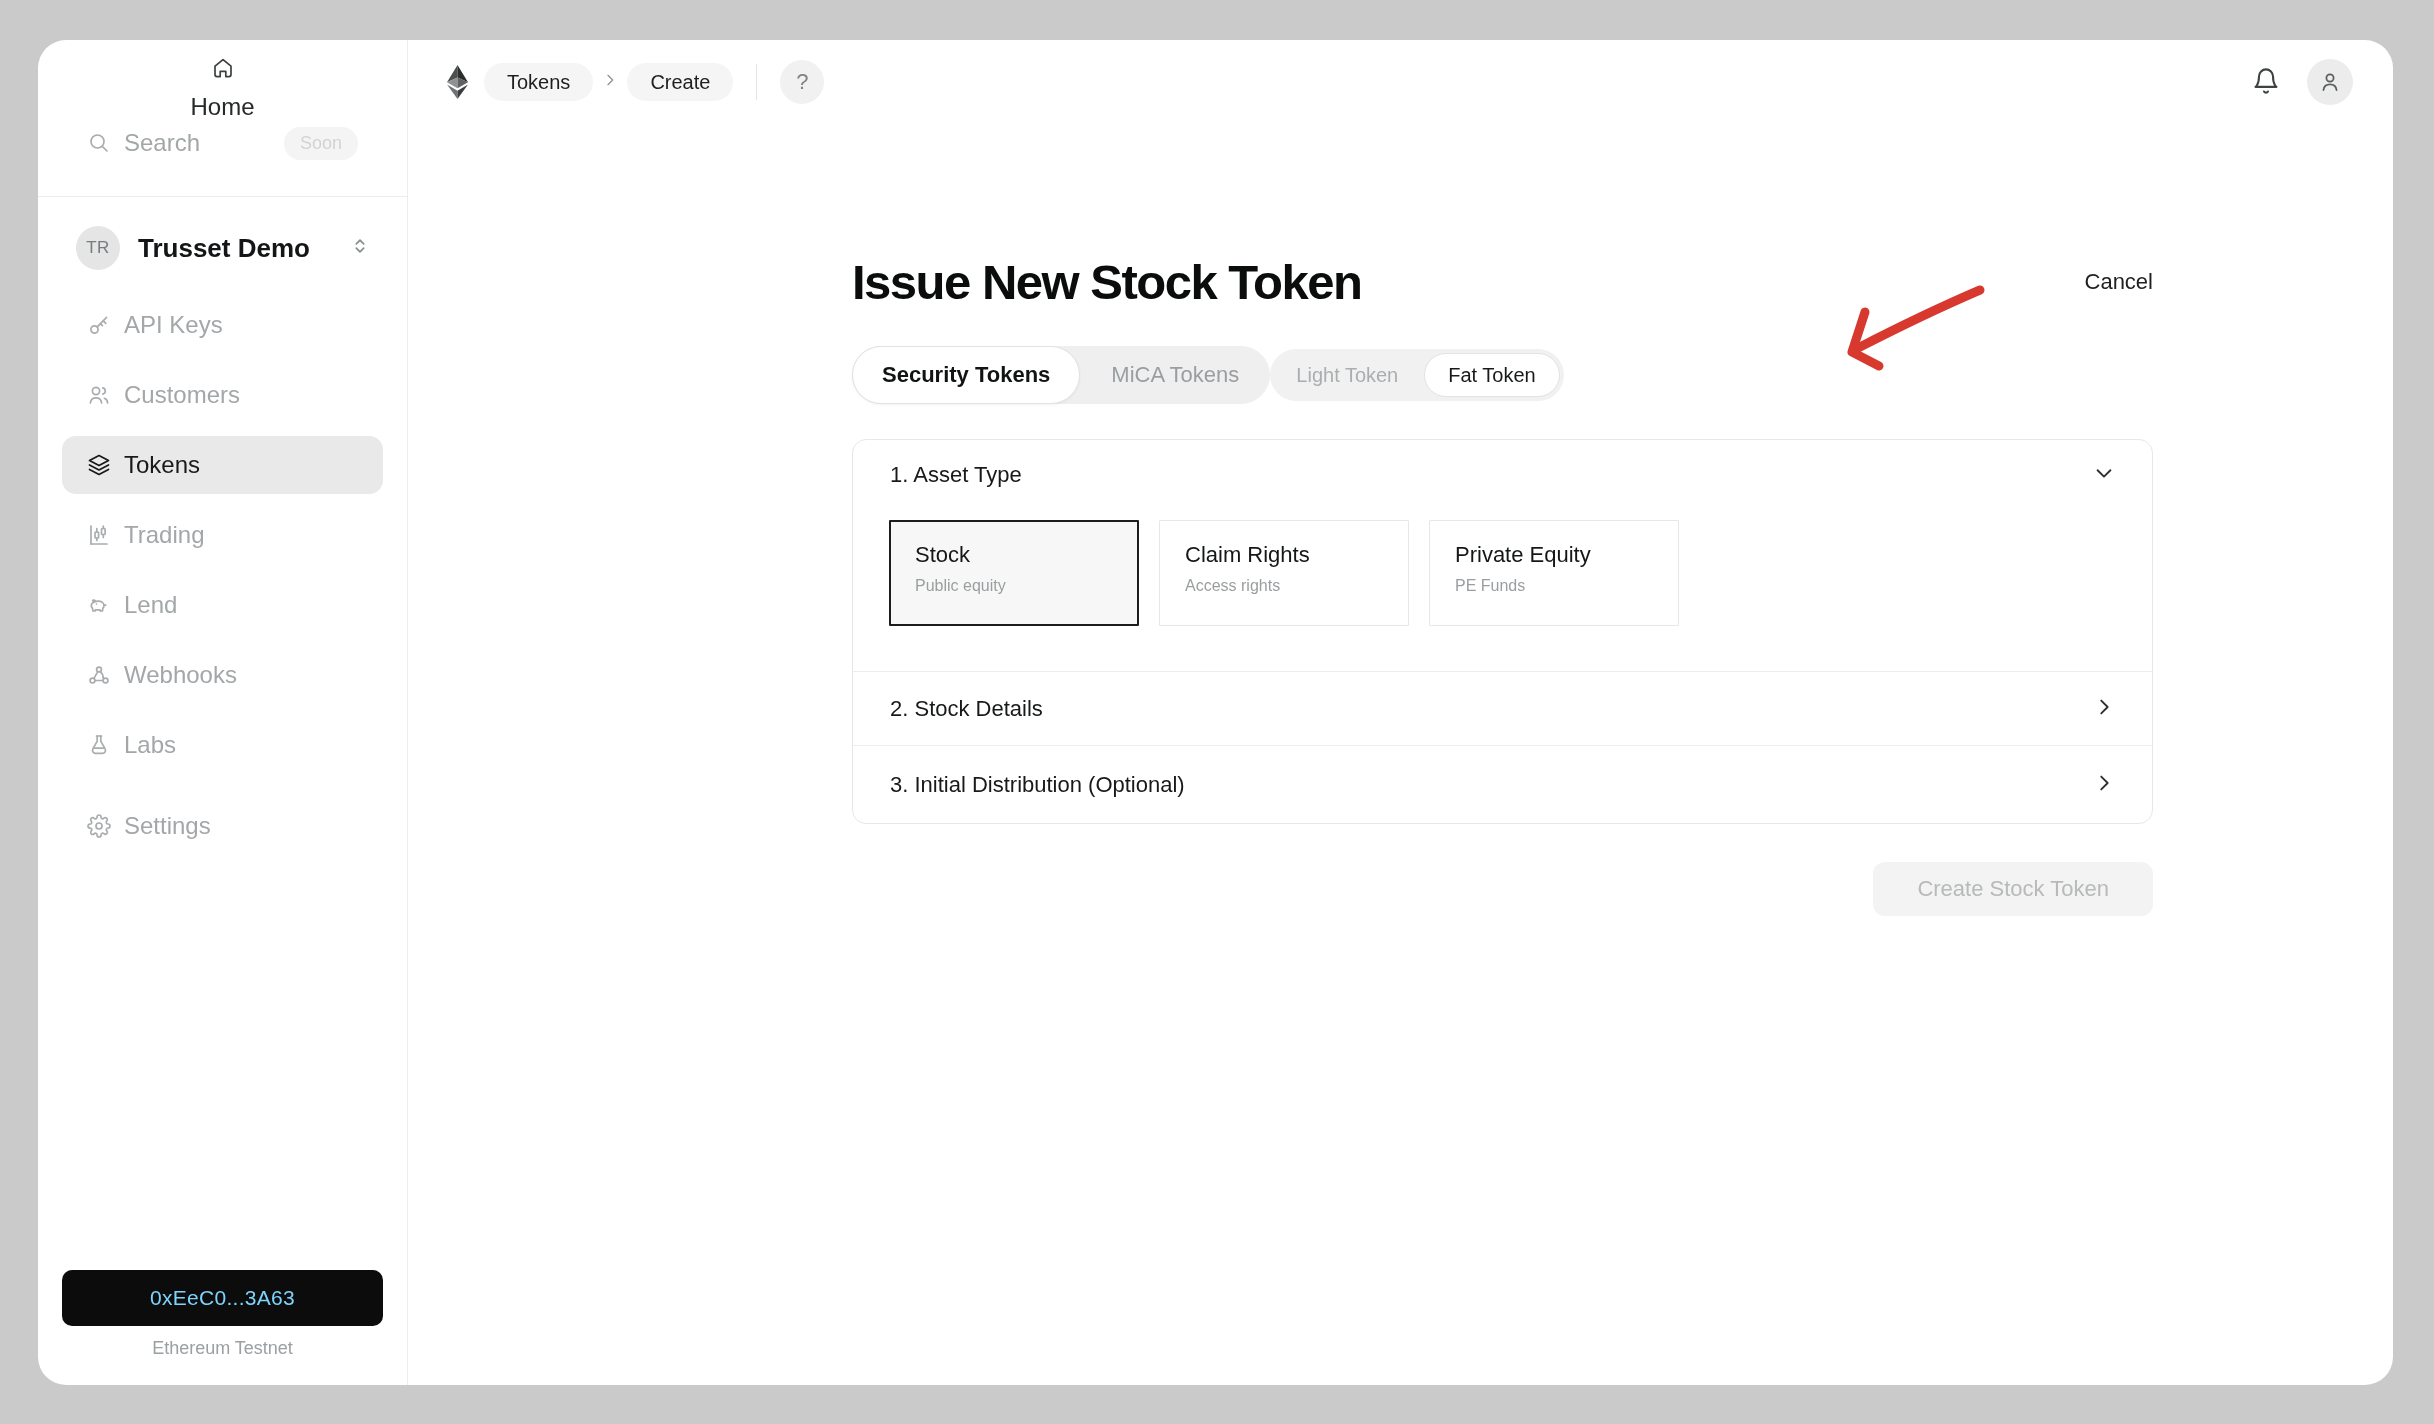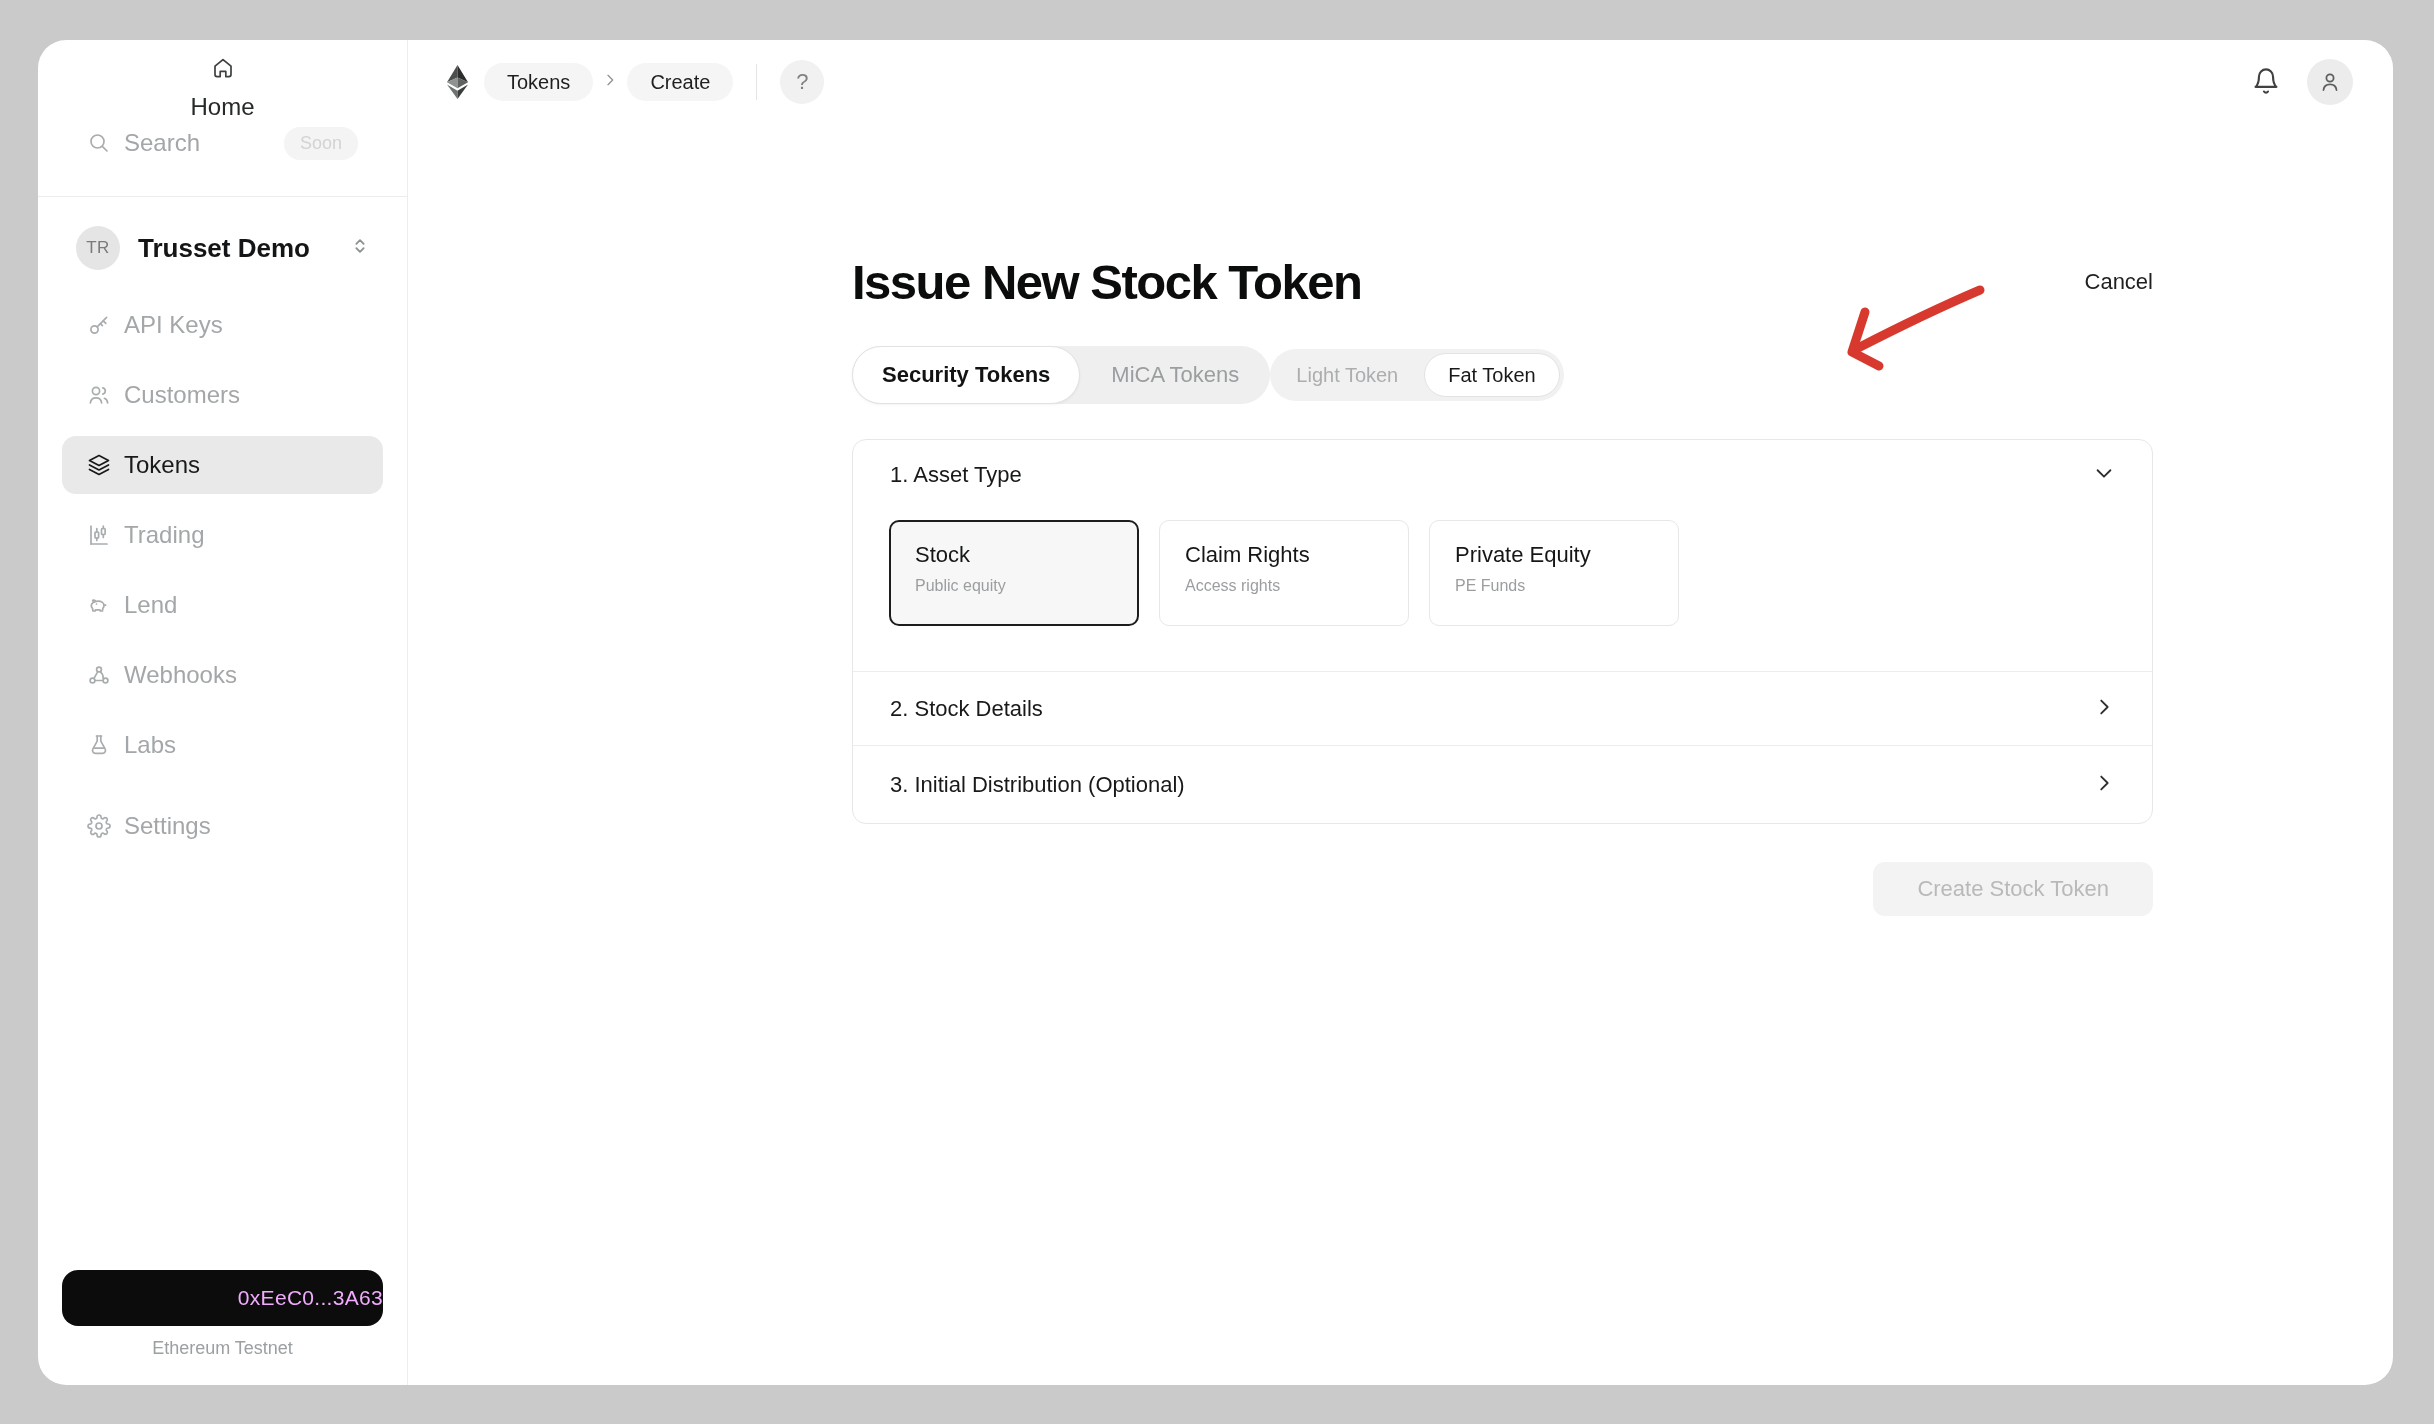--- a/index.html
+++ b/index.html
@@ -44,22 +44,22 @@
     width:44px; height:44px; border-radius:50%; background:#e5e5e5;
     display:flex; align-items:center; justify-content:center;
     color:#767b7d; font-size:17px; letter-spacing:.5px;
   }
   .org-name { font-size:26px; font-weight:700; color:#131516; }
   .org-caret { margin-left:auto; }
   .org-caret svg { width:22px; height:22px; stroke:#8d9193; stroke-width:2; fill:none; stroke-linecap:round; stroke-linejoin:round; }
   .settings-item { margin-top:11px; }
   .side-spacer { flex:1; }
   .wallet-btn {
-    margin:0 24px; height:56px; border:none; border-radius:16px; background:#0c0c0c;
-    color:#f0abfc; font-size:21px; font-family:inherit; cursor:pointer; letter-spacing:.3px;text-align:right;
+    margin:0 24px; height:56px; border:none; border-radius:10px; background:#0c0c0c;
+    color:#7dd3fc; font-size:21px; font-family:inherit; cursor:pointer; letter-spacing:.3px;
   }
   .network-label { text-align:center; color:#9ba0a2; font-size:18px; margin:12px 0 26px; }
 
   
   .main { flex:1; position:relative; }
   .topbar { height:84px; display:flex; align-items:center; padding:0 40px 0 37px; }
   .crumbs { display:flex; align-items:center; }
   .eth-logo { width:25px; height:34px; margin-right:14px; }
   .crumb-pill {
     background:#f5f5f5; border-radius:19px; height:38px; padding:0 23px;
@@ -110,21 +110,21 @@
   }
   .acc-row .acc-title { font-size:22px; color:#17191a; }
   .acc-row.h1 { height:70px; }
   .acc-row.h2 { height:73px; }
   .acc-row.h3 { height:77px; }
   .row-chevron svg { width:22px; height:22px; stroke:#2c2f30; }
   .acc-divider { height:1px; background:#ededed; }
 
   .asset-cards { display:flex; gap:20px; padding:10px 36px 45px; }
   .asset-card {
-    width:250px; height:106px; border:1px solid #e7e7e7; border-radius:10px; background:#ffffff;
+    width:250px; height:106px; border:1px solid #e7e7e7; border-radius:1px; background:#ffffff;
     padding:21px 25px; cursor:pointer;
   }
   .asset-card.selected { border:2px solid #1b1d1e; background:#f7f7f7; padding:20px 24px; }
   .asset-card .ac-title { font-size:22px; color:#151717; margin-bottom:9px; }
   .asset-card .ac-sub { font-size:16px; color:#9b9ea0; }
 
   .submit-row { margin-top:38px; display:flex; justify-content:flex-end; }
   .submit-btn {
     height:54px; padding:0 44px; border:none; border-radius:12px; background:#f3f3f3;
     color:#b7b9ba; font-size:22px; font-family:inherit; cursor:default;

